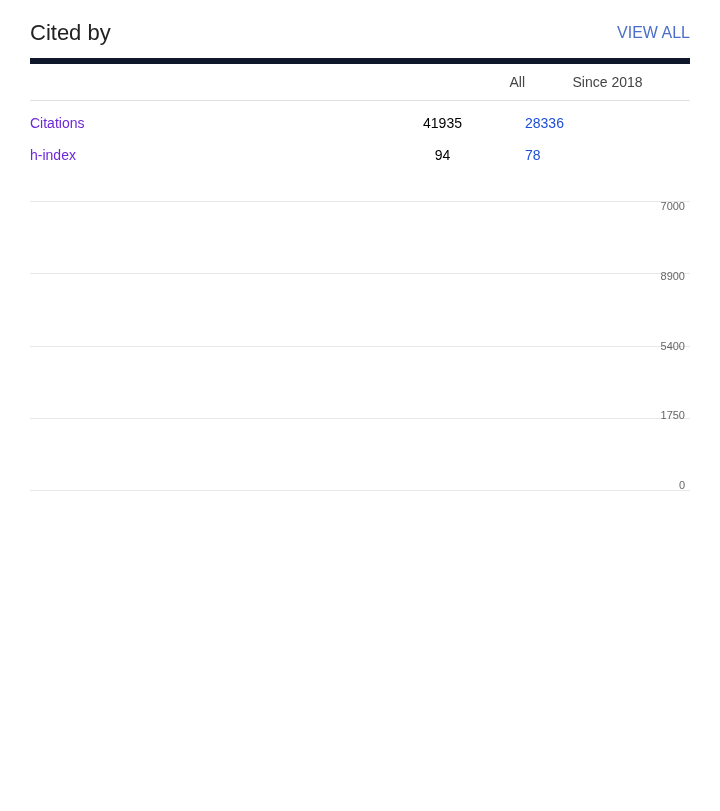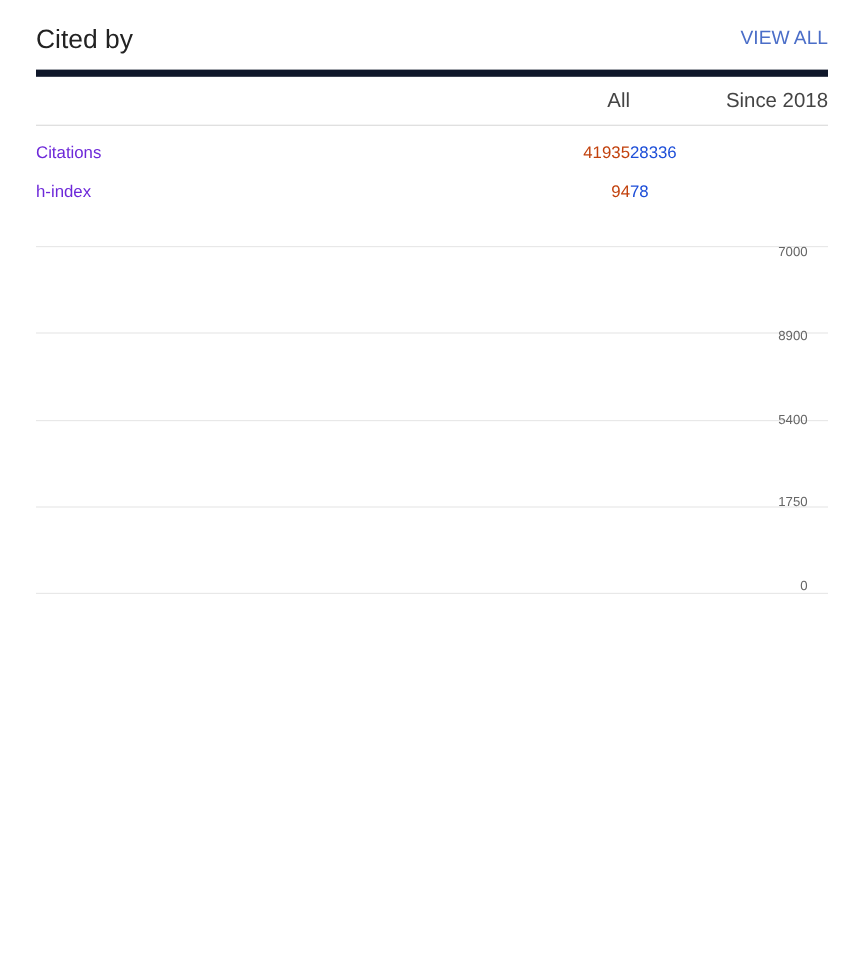--- a/index.html
+++ b/index.html
@@ -31,47 +31,47 @@
       cursor: pointer;
     }
     .stats-table {
       width: 100%;
       border-collapse: collapse;
       margin-top: 0;
     }
     .stats-table thead tr th {
       padding: 10px 0;
       font-weight: normal;
-      font-size: 17px;
+      font-size: 14px;
       color: #444;
       border-bottom: 1px solid #e0e0e0;
     }
     .stats-table thead tr th:first-child {
       text-align: left;
       width: 50%;
     }
     .stats-table thead tr th:nth-child(2) {
       text-align: right;
       width: 25%;
     }
     .stats-table thead tr th:nth-child(3) {
-      text-align: right;
+      text-align: center;
       width: 25%;
     }
     .stats-table tbody tr td {
       padding: 8px 0;
       font-size: 14px;
     }
     .stats-table tbody tr td:first-child {
       text-align: left;
       color: #6d28d9;
     }
     .stats-table tbody tr td:nth-child(2) {
-      text-align: right;
-      color: #c2410c;
+      text-align: center;
+      color: #000000;
     }
     .stats-table tbody tr td:nth-child(3) {
       text-align: left;
       color: #1d4ed8;
     }
     .stats-table tbody tr:first-child td {
       padding-top: 14px;
     }
     .chart-section {
       margin-top: 30px;
@@ -124,21 +124,21 @@
       flex: 1;
     }
     .bar {
       background: #666;
       width: 100%;
       border-radius: 1px 1px 0 0;
     }
     .y-axis {
       width: 60px;
       position: absolute;
-      right: 12px;
+      right: 0;
       top: 0;
       bottom: 30px;
       display: flex;
       flex-direction: column;
       justify-content: space-between;
       align-items: flex-end;
       padding-right: 5px;
     }
     .y-label {
       font-size: 11px;

